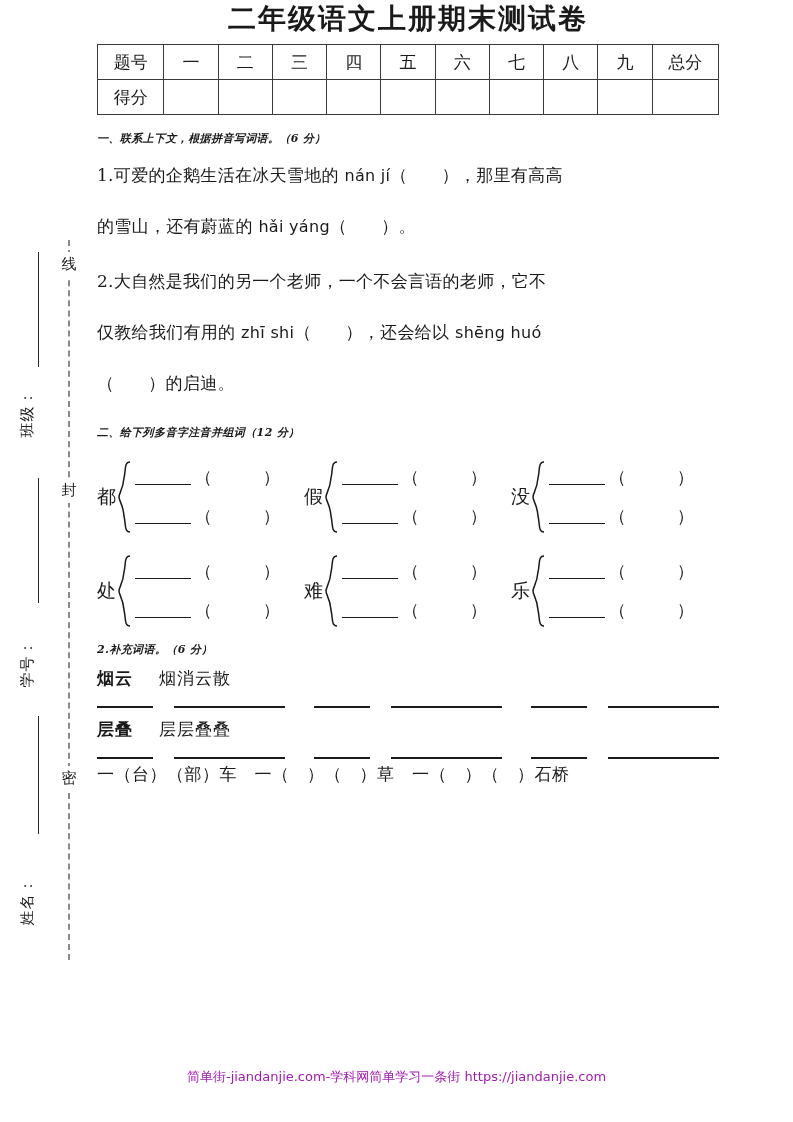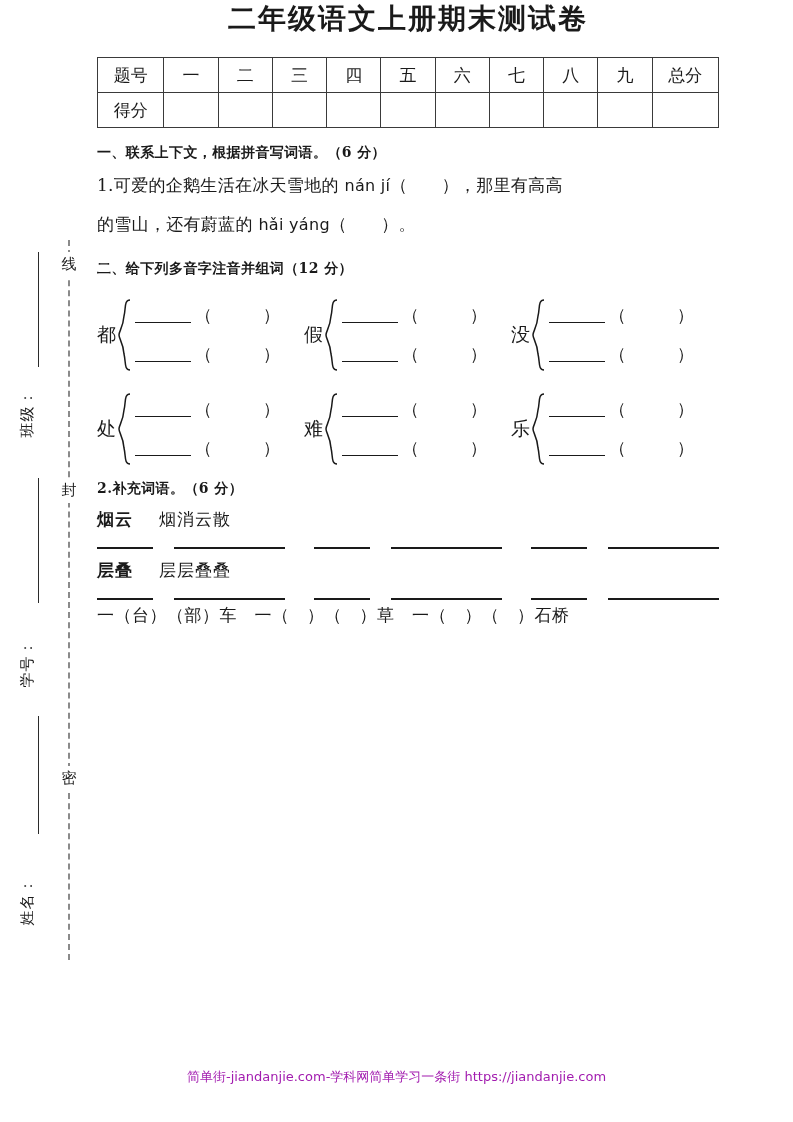--- a/index.html
+++ b/index.html
@@ -86,45 +86,46 @@
     font-size: 18px;
     margin-top: 20px;
     letter-spacing: 1px;
   }
   .paper-sub .gap { display: inline-block; width: 40px; }
 
   
   table.score {
     border-collapse: collapse;
     width: 622px;
-    margin-top: 19px;
+    margin-top: 6px;
     table-layout: fixed;
   }
   table.score td {
     border: 1px solid #3a3a3a;
     height: 35px;
     text-align: center;
     vertical-align: middle;
     font-size: 17px;
   }
   table.score td.wide { width: 66px; }
   table.score td.num  { width: 54px; }
 
   
   .sec-head {
-    font-size: 14px;
+    font-size: 11px;
     font-weight: bold;
     margin-top: 16px;
     letter-spacing: 0.4px;
+    font-style: italic;
   }
   .sec-head.tight { margin-top: 14px; }
 
   .para {
     font-size: 17px;
-    line-height: 38px;
+    line-height: 51px;
     margin-top: 4px;
     letter-spacing: 0.3px;
   }
   .pin {
     font-family: "DejaVu Sans", "Liberation Sans", sans-serif;
     font-size: 16px;
   }
   .sp { display: inline-block; width: 34px; }
 
   
@@ -263,20 +264,25 @@
   </tbody>
     </table>
 
   <div class="sec-head">一、联系上下文，根据拼音写词语。（6 分）</div>
 
   <div class="para">
     <span>1.</span><span>可爱的企鹅生活在冰天雪地的 </span><span class="pin">nán jí</span><span>（</span><span class="sp"></span><span>），那里有高高</span><br>
     <span>的雪山，还有蔚蓝的 </span><span class="pin">hǎi yáng</span><span>（</span><span class="sp"></span><span>）。</span>
   </div>
 
+  <div class="para">
+    <span>2.</span><span>大自然是我们的另一个老师，一个不会言语的老师，它不</span><br>
+    <span>仅教给我们有用的 </span><span class="pin">zhī  shi</span><span>（</span><span class="sp"></span><span>），还会给以 </span><span class="pin">shēng huó</span><br>
+    <span>（</span><span class="sp"></span><span>）的启迪。</span>
+  </div>
 
   <div class="sec-head">二、给下列多音字注音并组词（12 分）</div>
 
   <div class="poly-row">
     <div class="poly-item">
       <span class="poly-char">都</span>
       <span class="brace">
         <svg width="13" height="74" viewBox="0 0 13 74">
             <path d="M12 2 C6 2 8 10 6 18 C5 30 1 33 1 37 C1 41 5 44 6 56 C8 64 6 72 12 72" fill="none" stroke="#1a1a1a" stroke-width="1.5"></path>
           </svg>

